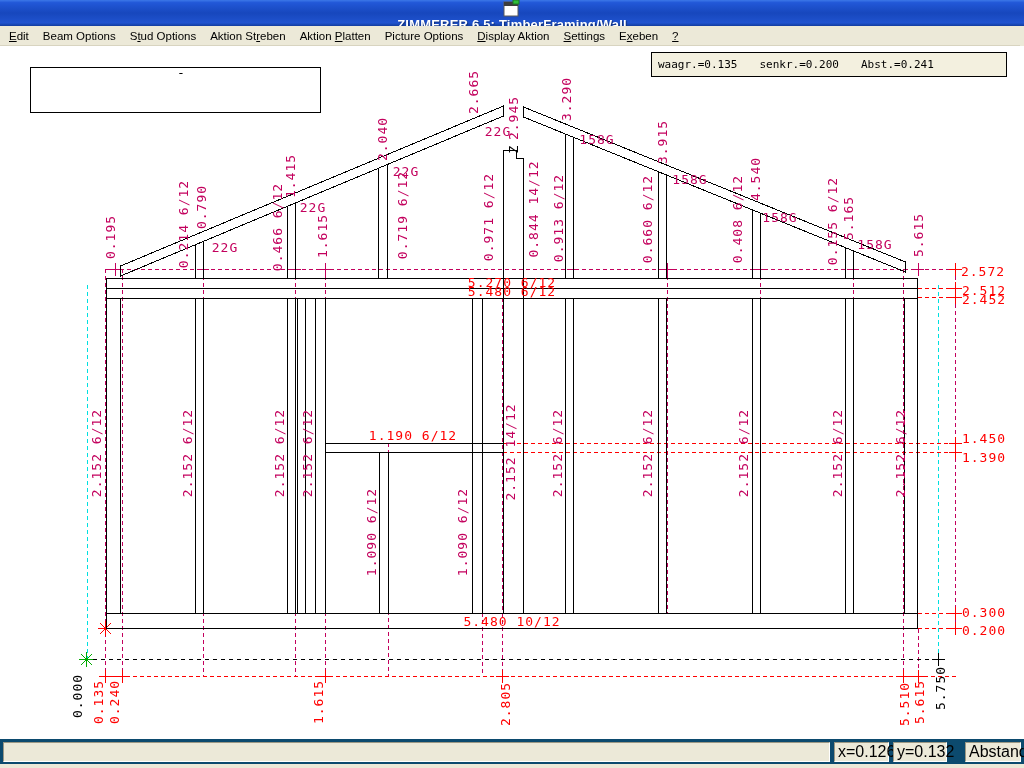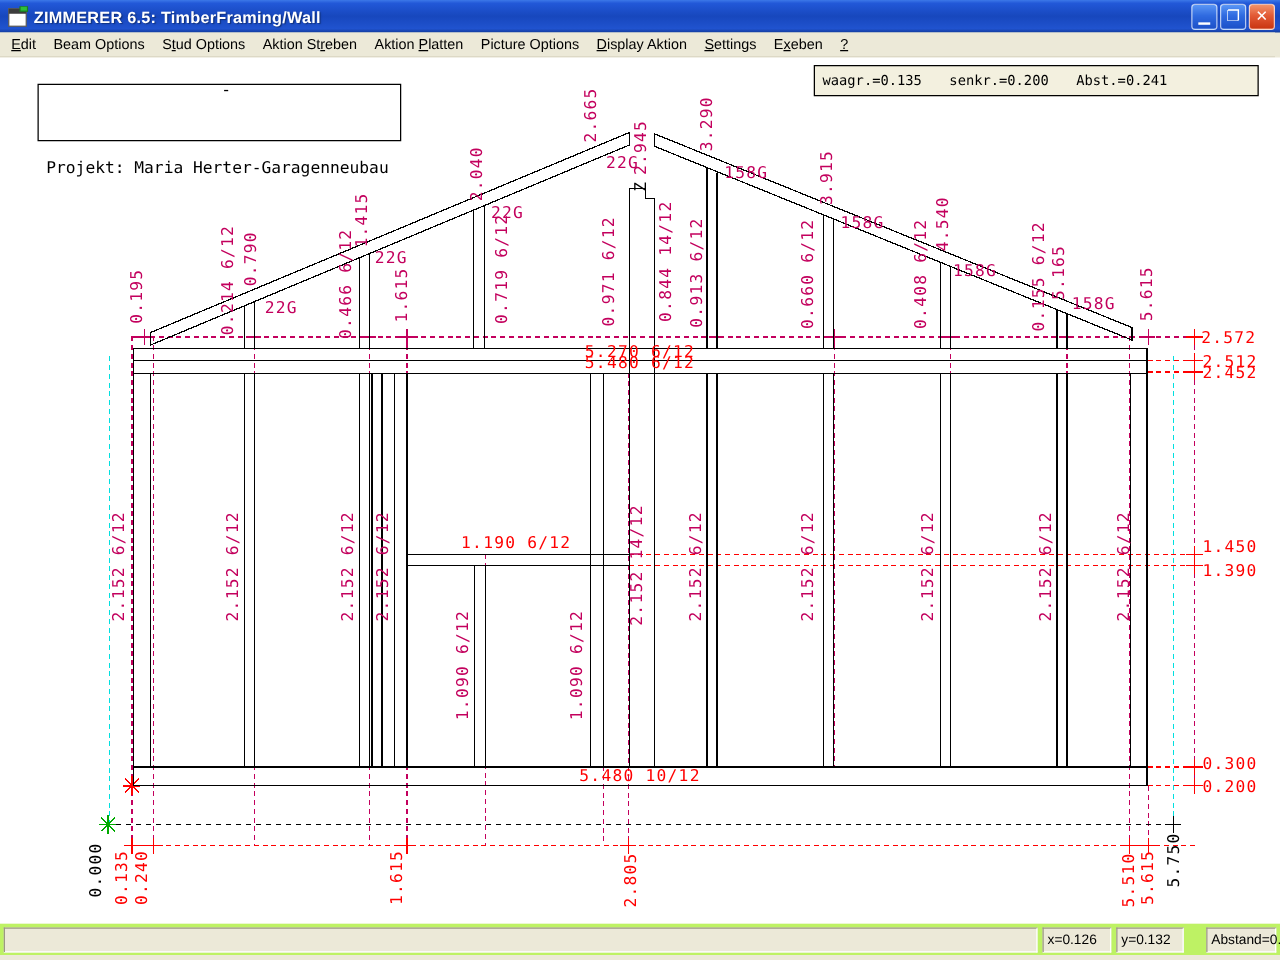--- a/index.html
+++ b/index.html
@@ -3,21 +3,21 @@
 <meta charset="utf-8">
 <style>
   * { margin:0; padding:0; box-sizing:border-box; }
   html,body { width:1024px; height:768px; overflow:hidden; }
   body { font-family:"Liberation Sans", sans-serif; background:#ece9d8; position:relative; }
 
   
   .titlebar{
     position:absolute; left:0; top:0; width:1024px; height:26px;
     background:linear-gradient(180deg,#3c78e8 0%,#2258d8 10%,#1747bd 50%,#2053cf 88%,#123c9e 100%);
-    display:flex; align-items:center; padding:0 4px; color:#fff;
+    display:flex; align-items:center; padding:0 4px; color:#fff;flex-direction:column;
   }
   .titlebar .app-icon{ width:17px; height:17px; margin:0 4px 0 2px; flex:0 0 auto; }
   .titlebar .title-text{ font-size:13px; font-weight:bold; text-shadow:1px 1px 1px #10307a; letter-spacing:.2px; }
   .win-buttons{ margin-left:auto; display:flex; gap:2px; }
   .win-btn{
     width:21px; height:21px; border-radius:3px; border:1px solid #ffffffaa;
     background:linear-gradient(180deg,#5a96f5 0%,#2f6ae0 45%,#1c50c8 100%);
     color:#fff; font-size:12px; line-height:19px; text-align:center; cursor:pointer;
     font-family:"DejaVu Sans", sans-serif;
   }
@@ -50,22 +50,22 @@
     position:absolute; left:30px; top:21px; width:291px; height:46px;
     background:#fff; border:1px solid #000; color:#000;
     font-family:"DejaVu Sans Mono","Liberation Mono",monospace; font-size:13px;
     padding:4px 0 0 6px; line-height:18px; white-space:pre;
   }
   .project-box .macron{ position:absolute; left:146px; top:-4px; }
 
   
   .statusbar{
     position:absolute; left:0; top:739px; width:1024px; height:25px;
-    background:#bef264; display:flex; align-items:center; padding:2px 3px;
-    font-size:11px; color:#000;
+    background:#0c4a6e; display:flex; align-items:center; padding:2px 3px;
+    font-size:16px; color:#000;
   }
   .panel{
     height:20px; border:1px solid; border-color:#9c9884 #ffffff #ffffff #9c9884;
     display:flex; align-items:center; padding:0 3px; white-space:pre; background:#ece9d8;
   }
   .panel.spacer{ flex:1; margin-right:4px; }
   .panel.f1{ width:55px; margin-right:4px; }
   .panel.f2{ width:54px; margin-right:18px; }
   .panel.f3{ width:56px; }
 </style>
@@ -204,21 +204,20 @@
         <text x="318" y="702" fill="#ff0000" dominant-baseline="central" transform="rotate(-90 318 702)">1.615</text>
         <text x="505" y="704" fill="#ff0000" dominant-baseline="central" transform="rotate(-90 505 704)">2.805</text>
         <text x="904" y="704" fill="#ff0000" dominant-baseline="central" transform="rotate(-90 904 704)">5.510</text>
         <text x="919" y="702" fill="#ff0000" dominant-baseline="central" transform="rotate(-90 919 702)">5.615</text>
         <text x="940" y="688" fill="#000000" dominant-baseline="central" transform="rotate(-90 940 688)">5.750</text>
       </g>
   </svg>
 
   <div class="project-box">
     <span class="macron">-</span>
-    <div>Projekt: Maria Herter-Garagenneubau</div>
   </div>
 
   <div class="info-box">
     <span>waagr.=0.135</span>
     <span>senkr.=0.200</span>
     <span>Abst.=0.241</span>
   </div>
 </div>
 
 <div class="statusbar">

